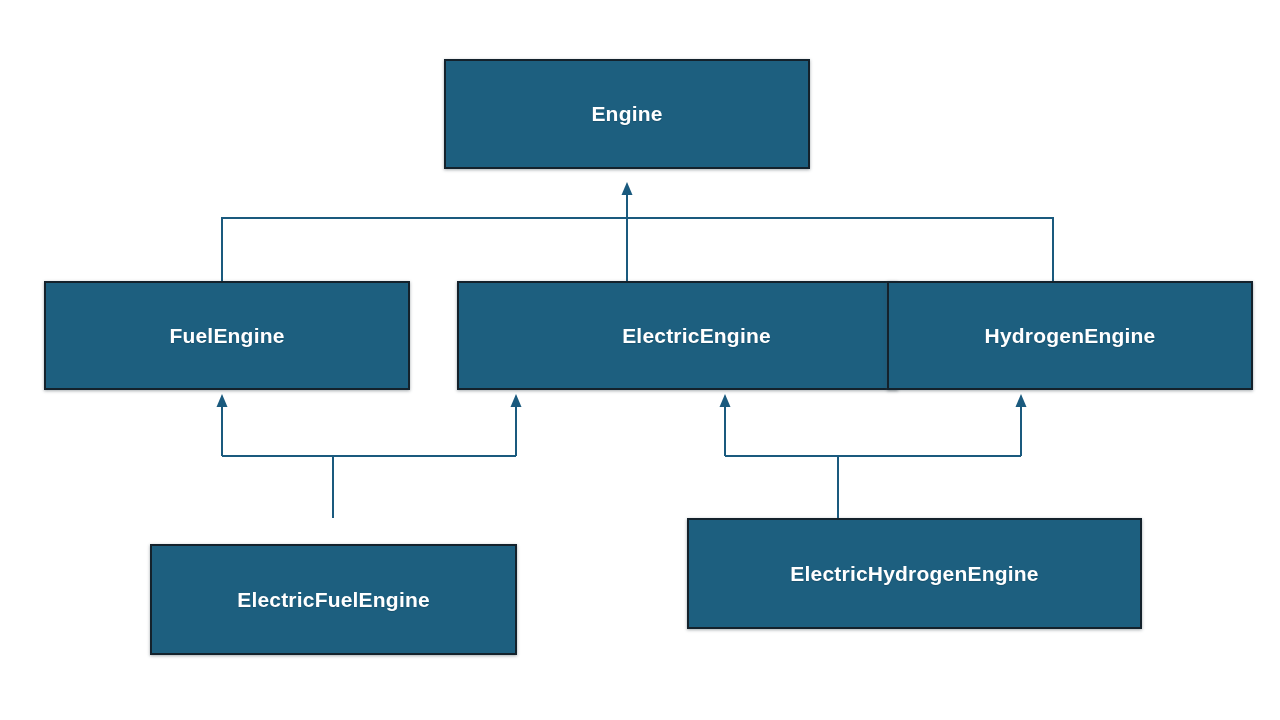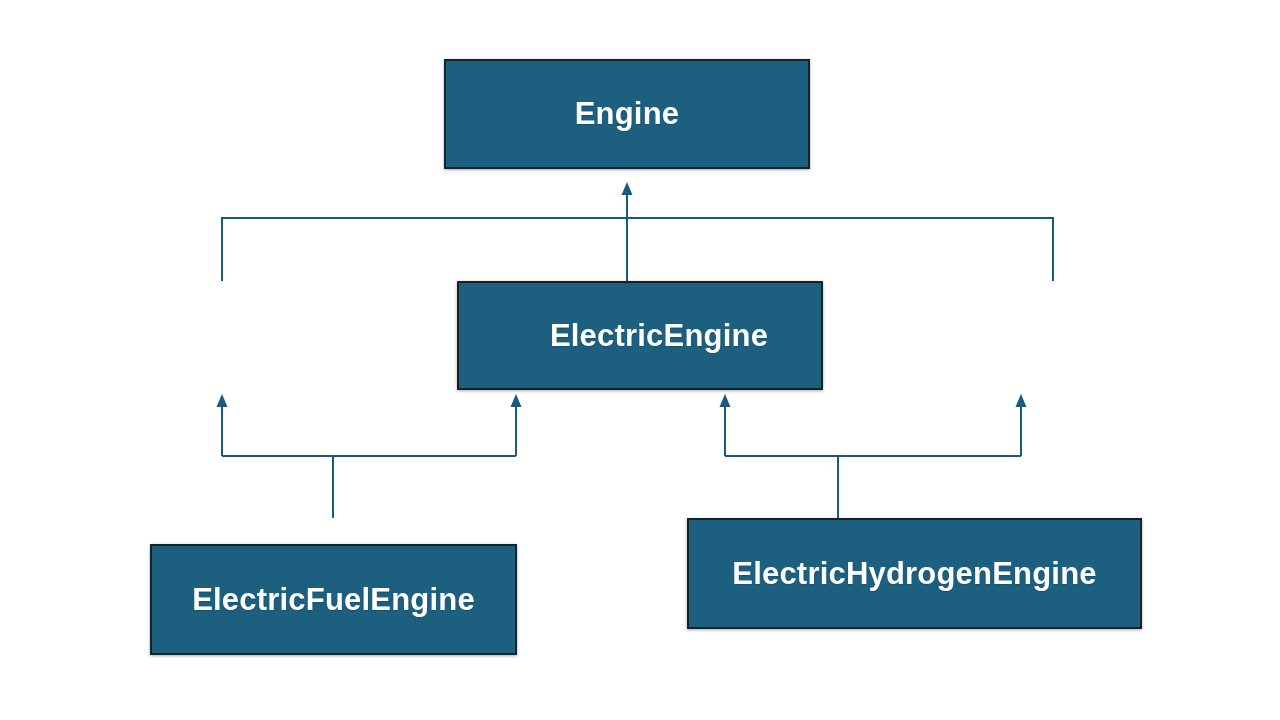--- a/index.html
+++ b/index.html
@@ -19,28 +19,28 @@
   .stage{position:absolute;left:0;top:0;width:1280px;height:720px;}
   .node{
     position:absolute;
     background:var(--node-fill);
     border:2px solid var(--node-border);
     box-shadow:0 1px 3px rgba(60,70,80,0.45);
     display:flex;
     align-items:center;
     justify-content:center;
     color:var(--label);
-    font-size:31px;
+    font-size:21px;
     font-weight:bold;
     letter-spacing:0.2px;
     text-shadow:0 1px 1px rgba(0,0,0,0.15);
   }
   #node-engine            {left:444px; top:59px;  width:366px; height:110px;}
   #node-fuel              {left:44px;  top:281px; width:366px; height:109px;}
-  #node-electric          {left:457px; top:281px; width:366px; height:109px;padding-left:38px;}
+  #node-electric          {left:457px; top:281px; width:441px; height:109px;padding-left:38px;}
   #node-hydrogen          {left:887px; top:281px; width:366px; height:109px;}
   #node-electric-fuel     {left:150px; top:544px; width:367px; height:111px;}
   #node-electric-hydrogen {left:687px; top:518px; width:455px; height:111px;text-align:center;}
   svg.wires{position:absolute;left:0;top:0;width:1280px;height:720px;pointer-events:none;}
   .edge{stroke:var(--connector);stroke-width:2;fill:none;}
   .head{fill:var(--connector);stroke:none;}
 </style>
 </head>
 <body>
 
@@ -65,25 +65,31 @@
     <line class="edge" x1="725" y1="456" x2="725" y2="398"></line>
     <polygon class="head" points="725,394 719.5,407 730.5,407"></polygon>
     <line class="edge" x1="1021" y1="456" x2="1021" y2="398"></line>
     <polygon class="head" points="1021,394 1015.5,407 1026.5,407"></polygon>
   </svg>
 
   <div class="node" id="node-engine">
     <span>Engine</span>
   </div>
 
+  <div class="node" id="node-fuel">
+    <span>FuelEngine</span>
+  </div>
 
   <div class="node" id="node-electric">
     <span>ElectricEngine</span>
   </div>
 
+  <div class="node" id="node-hydrogen">
+    <span>HydrogenEngine</span>
+  </div>
 
   <div class="node" id="node-electric-fuel">
     <span>ElectricFuelEngine</span>
   </div>
 
   <div class="node" id="node-electric-hydrogen">
     <span>ElectricHydrogenEngine</span>
   </div>
 
 </div>

